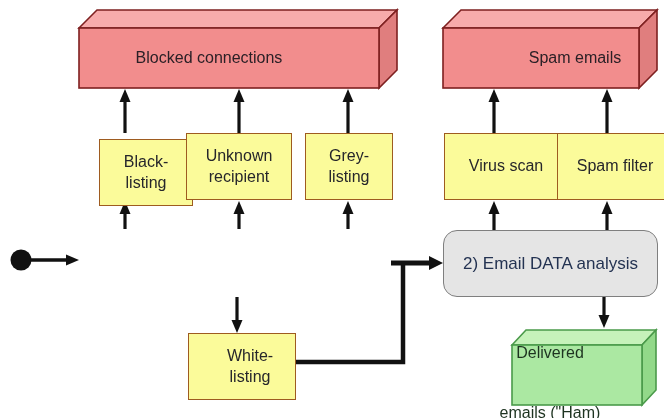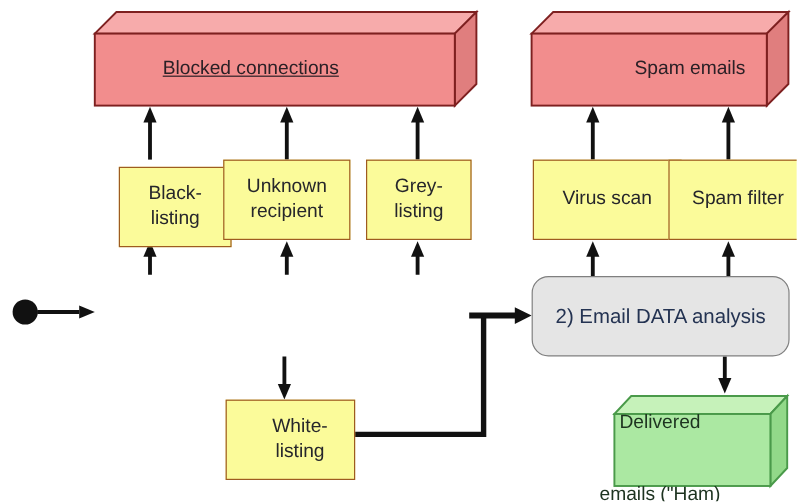--- a/index.html
+++ b/index.html
@@ -120,21 +120,21 @@
 
   <div class="box process one-line" style="left:443px; top:230px; width:215px; height:67px;border-radius:14px;">
     <div>2) Email DATA analysis</div>
   </div>
 
   <div class="box filter" style="left:188px; top:333px; width:108px; height:67px;padding-left:16px;">
     <div>White-</div>
     <div>listing</div>
   </div>
 
-  <div class="box overlay3d pinktext" style="left:79px; top:28px; width:260px; height:60px;text-decoration:underline;">
+  <div class="box overlay3d pinktext" style="left:79px; top:28px; width:260px; height:60px;">
     <div>Blocked connections</div>
   </div>
 
   <div class="box overlay3d pinktext" style="left:443px; top:28px; width:232px; height:60px;margin-left:16px;">
     <div>Spam emails</div>
   </div>
 
   <div class="box overlay3d greentext" style="left:485px; top:345px; width:130px; height:76px;gap:40px;">
     <div>Delivered</div>
     <div>emails ("Ham)</div>

